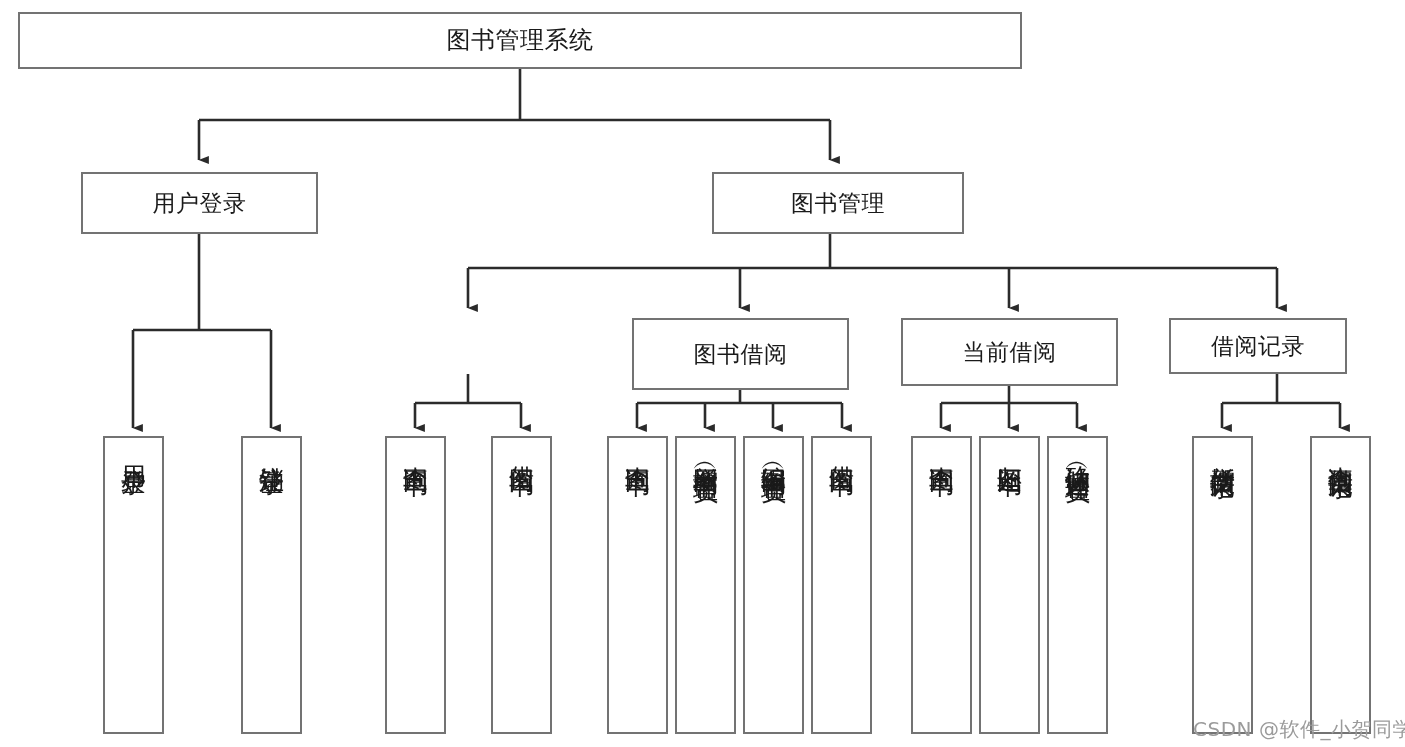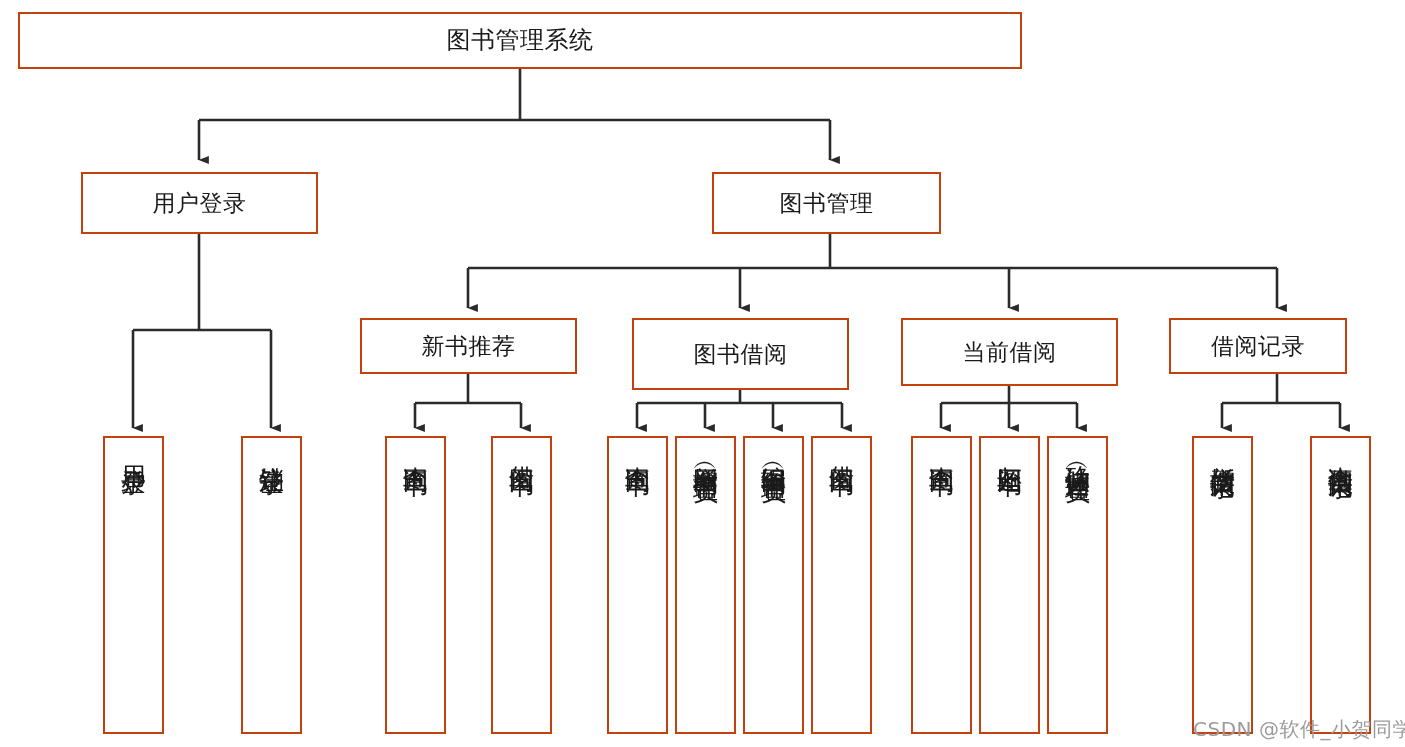--- a/index.html
+++ b/index.html
@@ -22,21 +22,21 @@
     position: absolute;
     left: 0;
     top: 0;
     width: 1405px;
     height: 747px;
     pointer-events: none;
   }
   .node {
     position: absolute;
     box-sizing: border-box;
-    border: 2px solid #c2410c;
+    border: 2px solid #737373;
     background: #ffffff;
     display: flex;
     align-items: center;
     justify-content: center;
     color: #1a1a1a;
   }
   .node .label {
     display: block;
     text-align: center;
     line-height: 1.06;
@@ -131,27 +131,24 @@
   </svg>
 
   <div class="node horiz root" style="left:18px; top:12px; width:1004px; height:57px;">
     <span class="label">图书管理系统</span>
   </div>
 
   <div class="node horiz" style="left:81px; top:172px; width:237px; height:62px;">
     <span class="label">用户登录</span>
   </div>
 
-  <div class="node horiz" style="left:712px; top:172px; width:229px; height:62px;">
+  <div class="node horiz" style="left:712px; top:172px; width:252px; height:62px;">
     <span class="label">图书管理</span>
   </div>
 
-  <div class="node horiz" style="left:360px; top:318px; width:217px; height:56px;">
-    <span class="label">新书推荐</span>
-  </div>
 
   <div class="node horiz" style="left:632px; top:318px; width:217px; height:72px;">
     <span class="label">图书借阅</span>
   </div>
 
   <div class="node horiz" style="left:901px; top:318px; width:217px; height:68px;">
     <span class="label">当前借阅</span>
   </div>
 
   <div class="node horiz" style="left:1169px; top:318px; width:178px; height:56px;">

